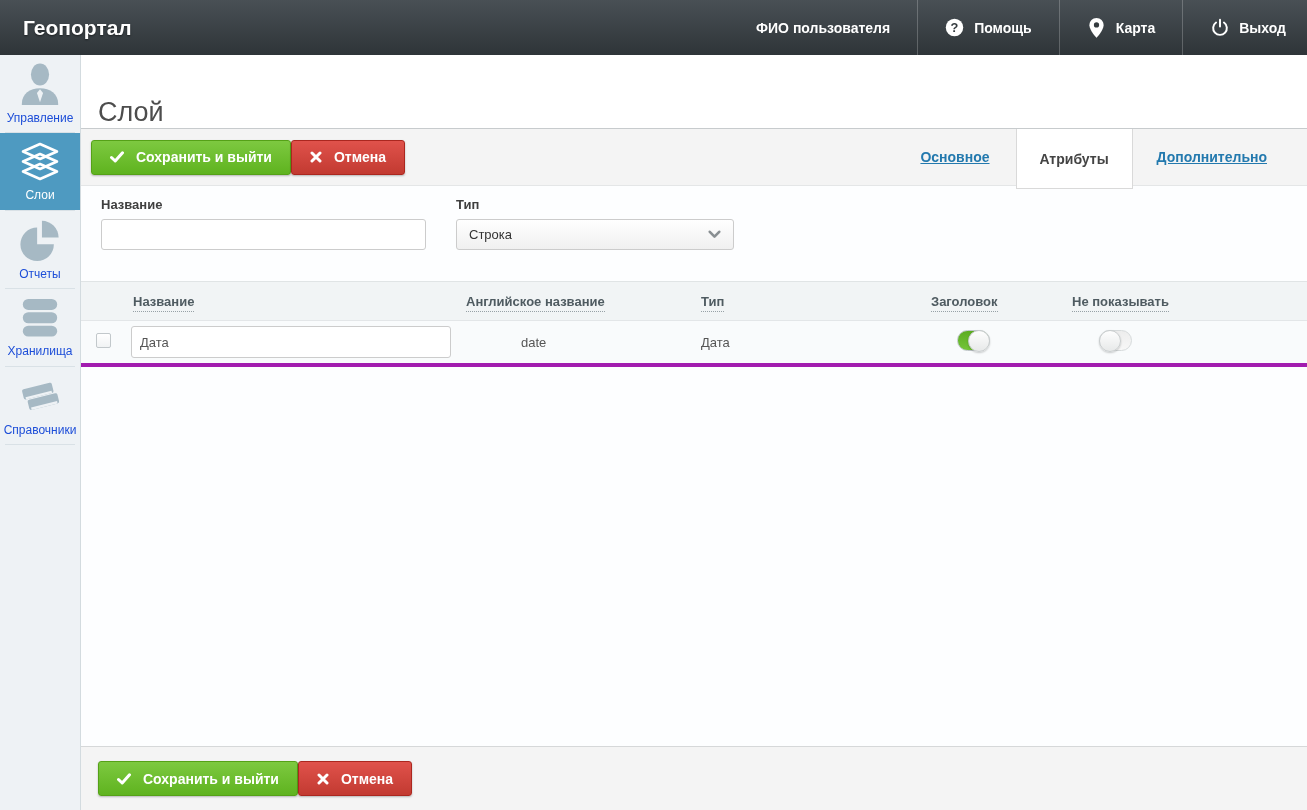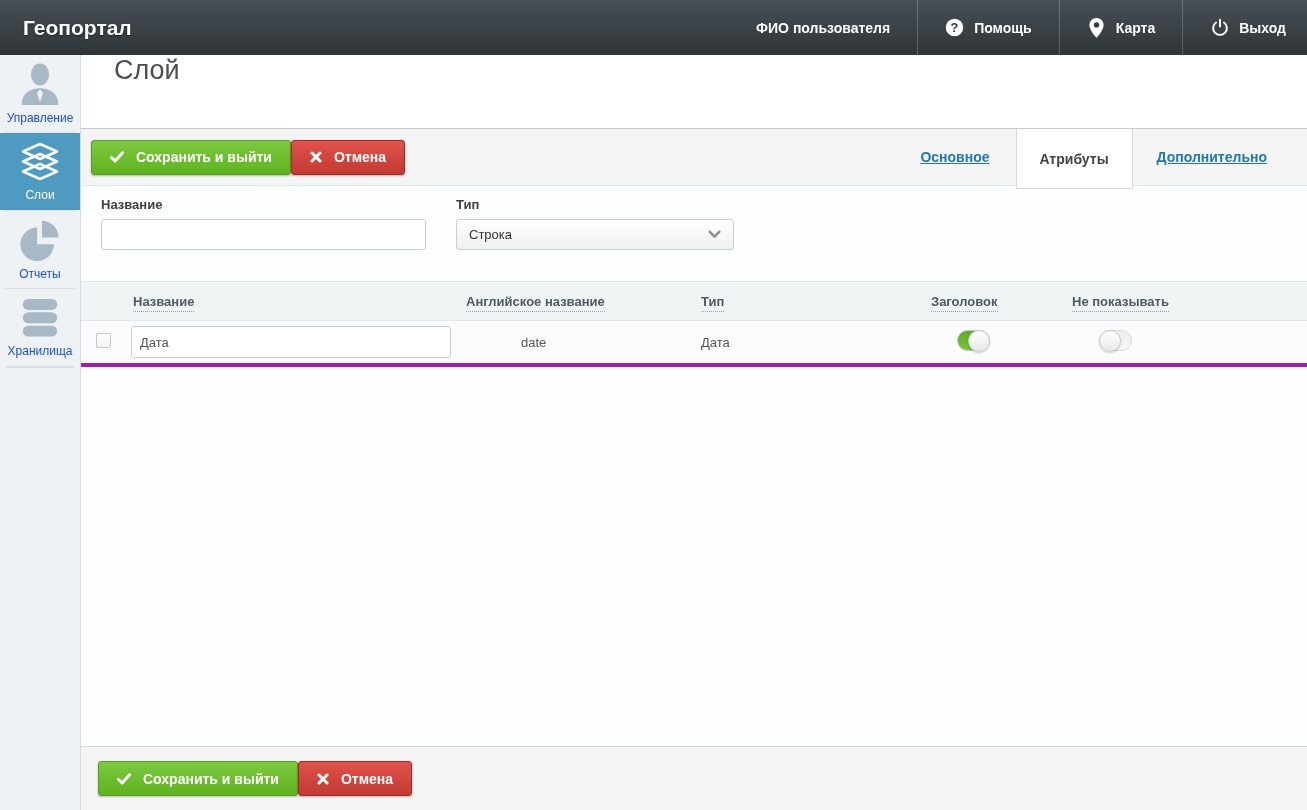--- a/index.html
+++ b/index.html
@@ -29,21 +29,21 @@
   .side-item svg { display:block; }
   .side-icon-fill { fill:#a6b9c4; }
   .side-item.active { background:#4e9ac1; }
   .side-item.active .s-label { color:#fff; }
   .side-sep { height:1px; background:#d9e1e6; margin:0 5px; }
 
   
   .main { flex:1; display:flex; flex-direction:column; background:#fdfeff;
     border-left:1px solid #d3dbdf; }
 
-  .title-bar { height:73px; background:#fff; display:flex; align-items:flex-start; padding-left:17px;margin-left:16px; }
+  .title-bar { height:73px; background:#fff; display:flex; align-items:flex-end; padding-left:17px; }
   .page-title { font-size:27px; font-weight:400; color:#4d4d4d; }
 
   
   .toolbar { height:58px; background:#f4f4f4; border-top:1px solid #c7cbcd; border-bottom:1px solid #e4e6e7;
     display:flex; align-items:center; padding-left:10px; position:relative; z-index:3; }
   .btn { display:inline-flex; align-items:center; gap:10px; height:35px; padding:0 18px;
     border-radius:3px; border:1px solid; color:#fff; font-size:14px; font-weight:bold;
     cursor:pointer; box-shadow:0 1px 2px rgba(0,0,0,.25); }
   .btn-green { background:linear-gradient(#7dc940,#5fb31f); border-color:#55a117;gap:12px; }
   .btn-red   { background:linear-gradient(#e0524b,#c23a31); border-color:#ab271f; }
@@ -192,20 +192,33 @@
         <svg width="42" height="42" viewBox="0 0 44 44">
             <rect class="side-icon-fill" x="4" y="2" width="36" height="11.5" rx="5.7"></rect>
             <rect class="side-icon-fill" x="4" y="16" width="36" height="11.5" rx="5.7"></rect>
             <rect class="side-icon-fill" x="4" y="30" width="36" height="11.5" rx="5.7"></rect>
           </svg>
       </span>
       <span class="s-label">Хранилища</span>
     </div>
     <div class="side-sep"></div>
 
+    <div class="side-item">
+      <span>
+        <svg width="46" height="44" viewBox="0 0 48 46">
+            <g transform="rotate(-14 24 23)">
+              <rect class="side-icon-fill" x="7" y="12" width="32" height="11" rx="2"></rect>
+              <rect x="9" y="20.5" width="28" height="2.5" fill="#eef2f5"></rect>
+              <rect class="side-icon-fill" x="10" y="24" width="32" height="11" rx="2"></rect>
+              <rect x="12" y="32.5" width="28" height="2.5" fill="#eef2f5"></rect>
+            </g>
+          </svg>
+      </span>
+      <span class="s-label">Справочники</span>
+    </div>
     <div class="side-sep"></div>
   </div>
 
   <div class="main">
 
     <div class="title-bar">
       <span class="page-title">Слой</span>
     </div>
 
     <div class="toolbar">

